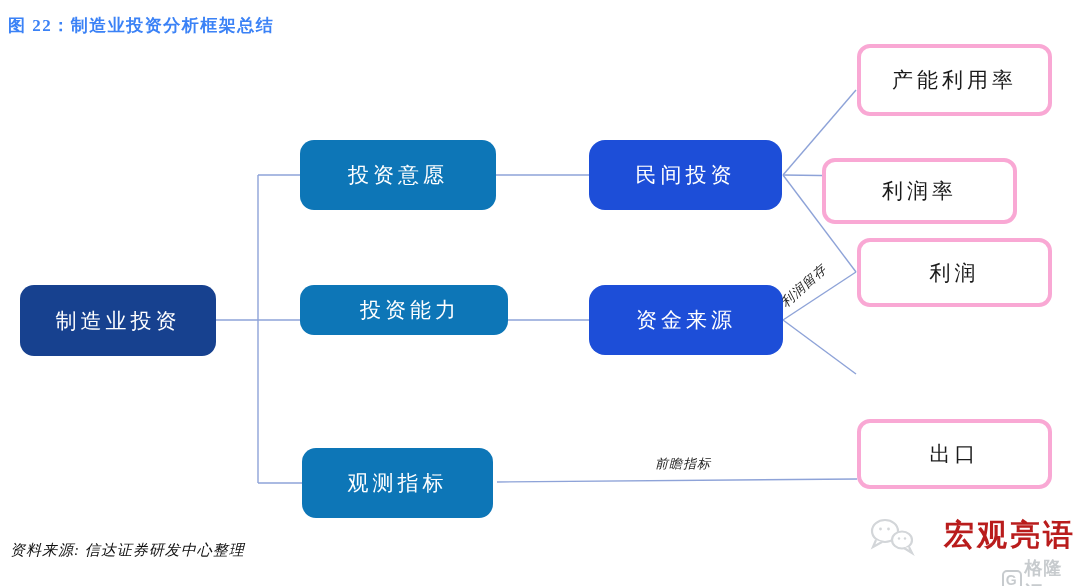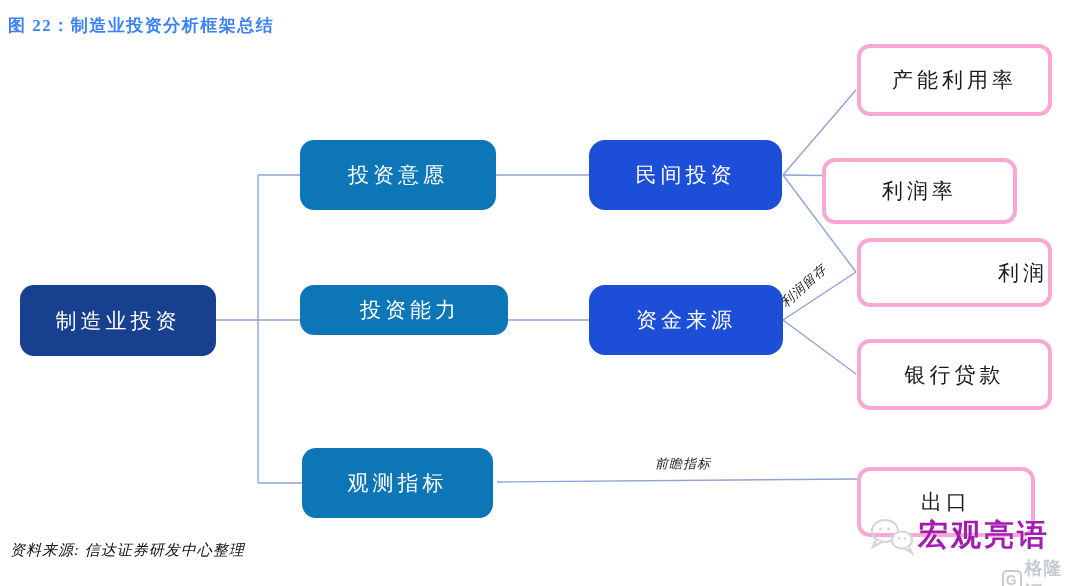--- a/index.html
+++ b/index.html
@@ -28,22 +28,23 @@
     position:absolute; font-size:13px; font-style:italic; color:#222222;
     letter-spacing:1px; white-space:nowrap;
   }
   .edge-label.rot { transform:rotate(-42deg); transform-origin:center center; }
   .source-note {
     position:absolute; left:10px; top:541px;
     font-size:15px; font-style:italic; color:#111111; letter-spacing:1px;font-family:Liberation Serif, serif;
   }
   .wm-wechat {
     position:absolute; left:866px; top:515px; display:flex; align-items:center;
-    color:#a21caf; font-size:30px; font-weight:bold; letter-spacing:3px;
+    color:#b91c1c; font-size:30px; font-weight:bold; letter-spacing:3px;
     font-family:"Liberation Sans", sans-serif;
+    gap:26px;
   }
   .wm-wechat .wm-text { text-shadow:0 0 1px #ffffff; }
   .wm-logo {
     position:absolute; left:1002px; top:556px; display:flex; align-items:center;
     color:#c7cbce; font-size:18px; font-weight:bold; letter-spacing:1px;
     font-family:"Liberation Sans", sans-serif;
   }
   .wm-logo .g-mark {
     display:inline-flex; align-items:center; justify-content:center;
     width:20px; height:20px; border:2.5px solid #c7cbce; border-radius:5px;
@@ -93,27 +94,24 @@
   <div class="box channel" style="left:589px; top:285px; width:194px; height:70px;">
     <span>资金来源</span>
   </div>
 
   <div class="box indicator" style="left:857px; top:44px; width:195px; height:72px;">
     <span>产能利用率</span>
   </div>
   <div class="box indicator" style="left:822px; top:142px; width:195px; height:66px;margin-top:16px;">
     <span>利润率</span>
   </div>
-  <div class="box indicator" style="left:857px; top:238px; width:195px; height:69px;justify-content:flex-end;">
+  <div class="box indicator" style="left:857px; top:238px; width:195px; height:69px;">
     <span>利润</span>
   </div>
-  <div class="box indicator" style="left:857px; top:339px; width:195px; height:71px;">
-    <span>银行贷款</span>
-  </div>
-  <div class="box indicator" style="left:857px; top:467px; width:178px; height:70px;">
+  <div class="box indicator" style="left:857px; top:419px; width:195px; height:70px;">
     <span>出口</span>
   </div>
 
   <div class="edge-label rot" style="left:776px; top:277px;">利润留存</div>
   <div class="edge-label" style="left:655px; top:455px;">前瞻指标</div>
 
   <div class="source-note">资料来源: 信达证券研发中心整理</div>
 
   <div class="wm-wechat">
     <svg width="52" height="40" viewBox="0 0 52 40" fill="none" stroke="#d3d6d9" stroke-width="2.2">

